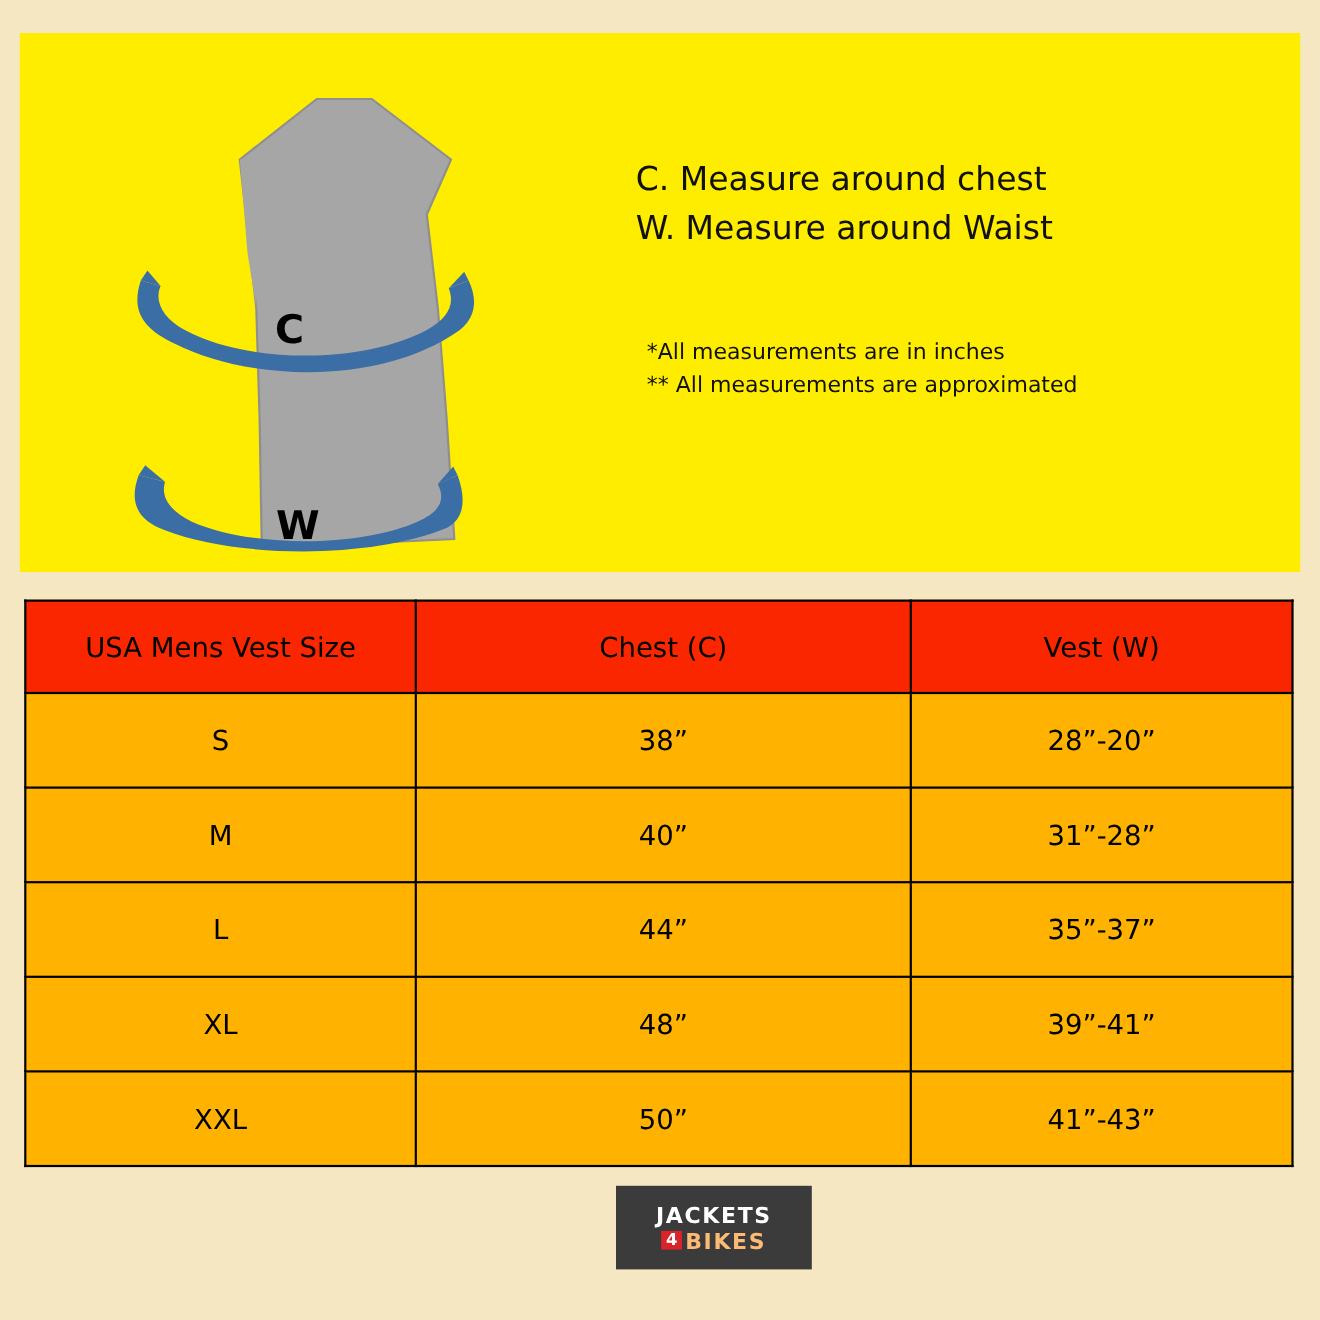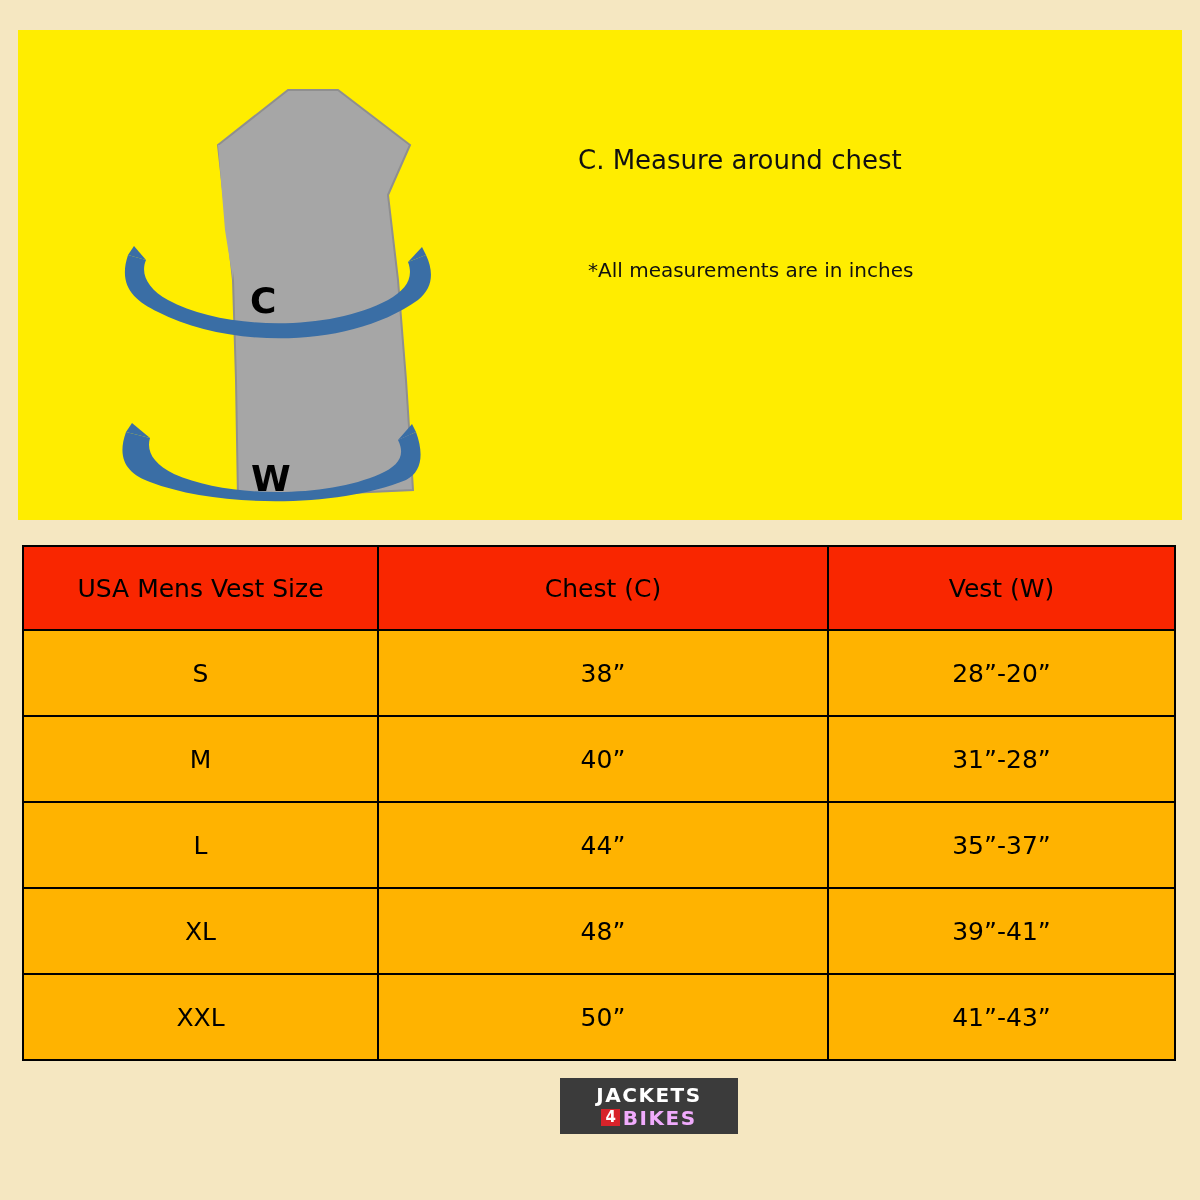--- a/index.html
+++ b/index.html
@@ -45,21 +45,21 @@
   .label-c { left: 232px; top: 250px; }
   .label-w { left: 233px; top: 428px; }
 
   .notes {
     position: absolute;
     left: 560px;
     top: 112px;
     width: 600px;
   }
   .note-line {
-    font-size: 26px;
+    font-size: 30px;
     color: #111;
     line-height: 1.45;
     white-space: nowrap;
   }
   .notes-gap {
     height: 75px;
   }
   .note-small {
     font-size: 20px;
     color: #111;
@@ -98,21 +98,21 @@
   .col-size { width: 355px; }
   .col-chest { width: 450px; }
   .col-waist { width: 347px; }
 
   
   .logo {
     position: absolute;
     left: 560px;
     top: 1078px;
     width: 178px;
-    height: 56px;
+    height: 76px;
     background: #3b3b3b;
     display: flex;
     flex-direction: column;
     align-items: center;
     justify-content: center;
   }
   .logo-top {
     color: #ffffff;
     font-size: 20px;
     font-weight: bold;
@@ -129,21 +129,21 @@
   .logo-mark {
     background: #d8232a;
     color: #ffffff;
     font-size: 15px;
     font-weight: bold;
     padding: 1px 4px;
     margin-right: 3px;
     font-family: "DejaVu Sans", sans-serif;
   }
   .logo-word {
-    color: #f0abfc;
+    color: #fdba74;
     font-size: 20px;
     font-weight: bold;
     letter-spacing: 1.5px;
     font-family: "DejaVu Sans", sans-serif;
   }
 </style>
 </head>
 <body>
 
 <div class="page">
@@ -165,22 +165,24 @@
                L 310 390 C 318 406 310 416 292 424 C 238 448 140 448 86 424 C 66 414 58 402 62 388 Z" fill="#3a6ea5"></path>
       <polygon points="38,382 62,388 44,373" fill="#3a6ea5"></polygon>
       <polygon points="328,382 310,390 324,374" fill="#3a6ea5"></polygon>
     </svg>
 
     <div class="label-c">C</div>
     <div class="label-w">W</div>
 
     <div class="notes">
       <div class="note-line">C. Measure around chest</div>
+      <div class="note-line">W. Measure around Waist</div>
       <div class="notes-gap"></div>
       <div class="note-small">*All measurements are in inches</div>
+      <div class="note-small">** All measurements are approximated</div>
     </div>
   </div>
 
   <table class="size-table">
     <colgroup>
       <col class="col-size">
         <col class="col-chest">
         <col class="col-waist">
     </colgroup>
     <thead>

